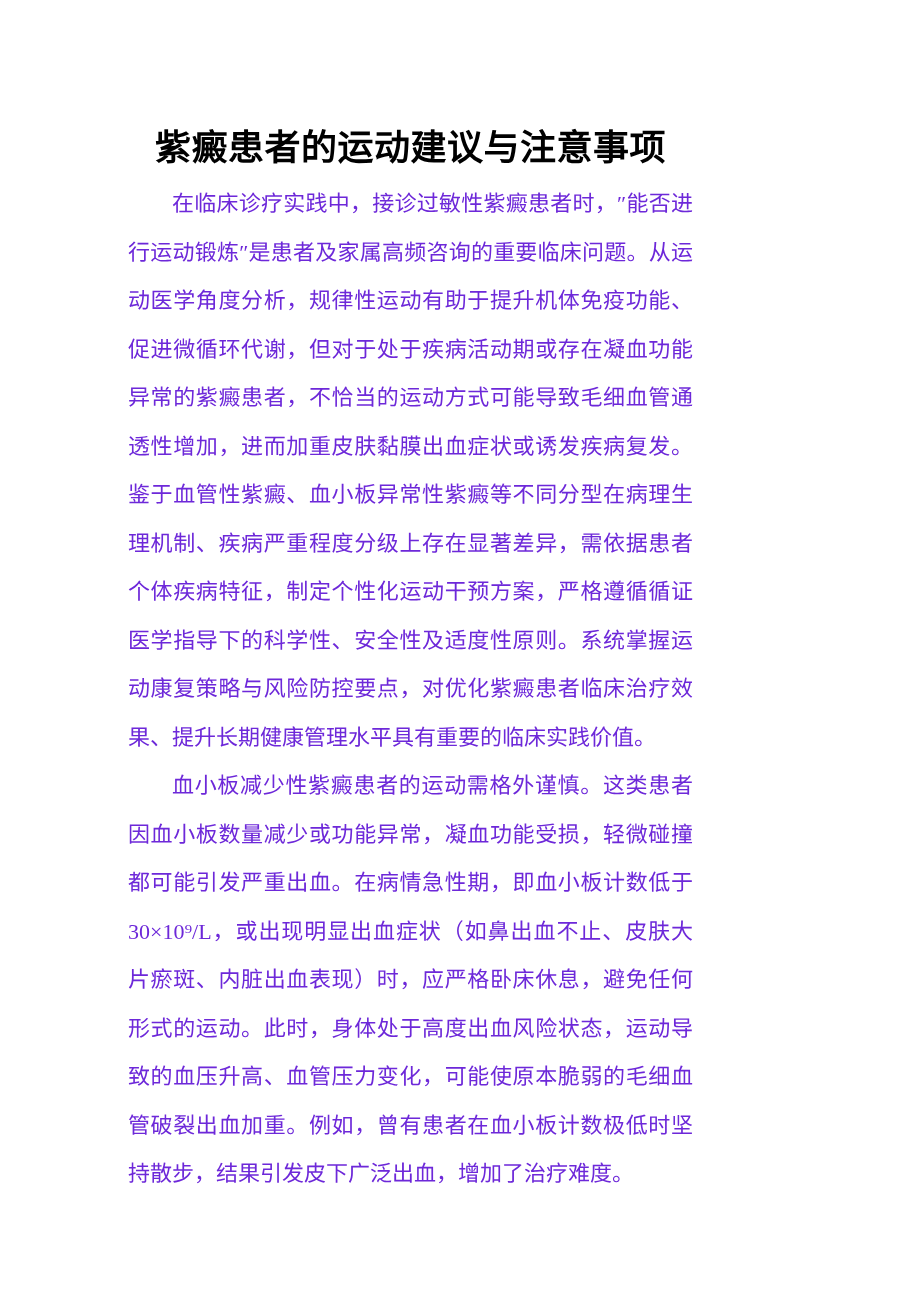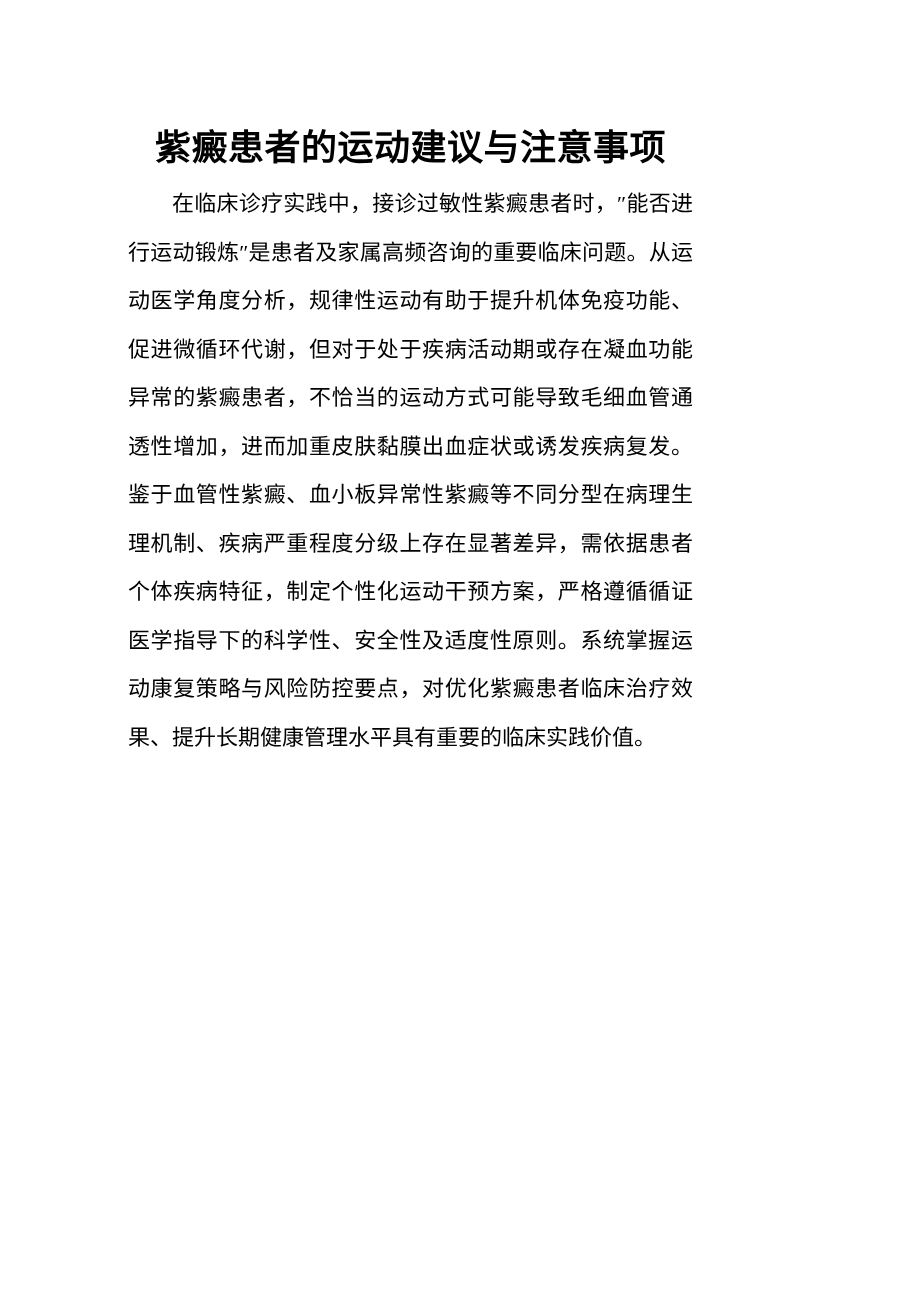--- a/index.html
+++ b/index.html
@@ -32,25 +32,26 @@
   .doc-body {
     margin: 0;
     padding: 0;
   }
   .para {
     margin: 0;
     font-size: 22px;
     line-height: 48.5px;
     text-align: justify;
     text-indent: 2em;
-    color: #000000;
+    color: #6d28d9;
     letter-spacing: 0;
   }
 </style>
 </head>
 <body>
 
 <div class="page">
   <h1 class="doc-title">紫癜患者的运动建议与注意事项</h1>
   <div class="doc-body">
     <p class="para">在临床诊疗实践中，接诊过敏性紫癜患者时，″能否进行运动锻炼″是患者及家属高频咨询的重要临床问题。从运动医学角度分析，规律性运动有助于提升机体免疫功能、促进微循环代谢，但对于处于疾病活动期或存在凝血功能异常的紫癜患者，不恰当的运动方式可能导致毛细血管通透性增加，进而加重皮肤黏膜出血症状或诱发疾病复发。鉴于血管性紫癜、血小板异常性紫癜等不同分型在病理生理机制、疾病严重程度分级上存在显著差异，需依据患者个体疾病特征，制定个性化运动干预方案，严格遵循循证医学指导下的科学性、安全性及适度性原则。系统掌握运动康复策略与风险防控要点，对优化紫癜患者临床治疗效果、提升长期健康管理水平具有重要的临床实践价值。</p>
+    <p class="para">血小板减少性紫癜患者的运动需格外谨慎。这类患者因血小板数量减少或功能异常，凝血功能受损，轻微碰撞都可能引发严重出血。在病情急性期，即血小板计数低于 30×10⁹/L，或出现明显出血症状（如鼻出血不止、皮肤大片瘀斑、内脏出血表现）时，应严格卧床休息，避免任何形式的运动。此时，身体处于高度出血风险状态，运动导致的血压升高、血管压力变化，可能使原本脆弱的毛细血管破裂出血加重。例如，曾有患者在血小板计数极低时坚持散步，结果引发皮下广泛出血，增加了治疗难度。</p>
   </div>
 </div>
 
 </body></html>

